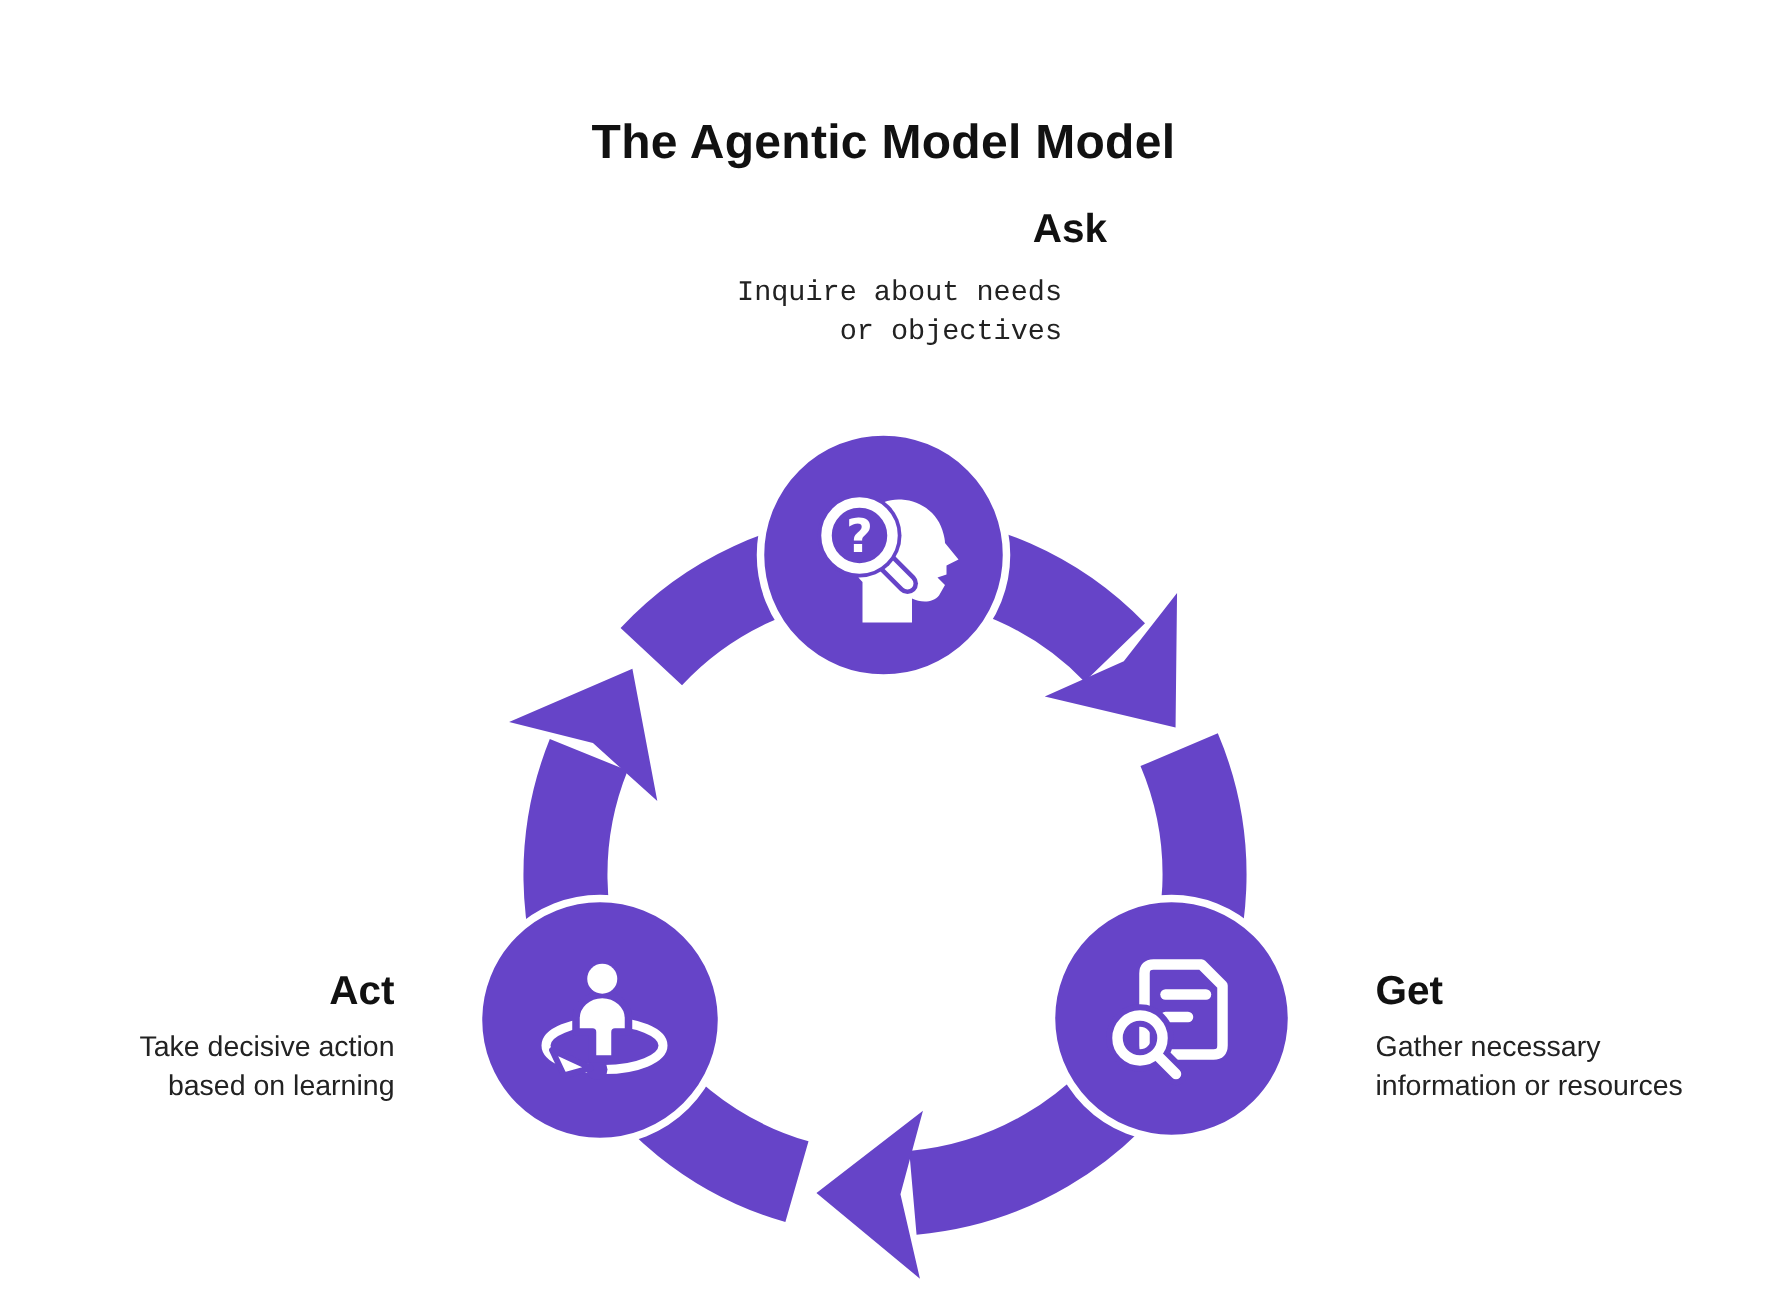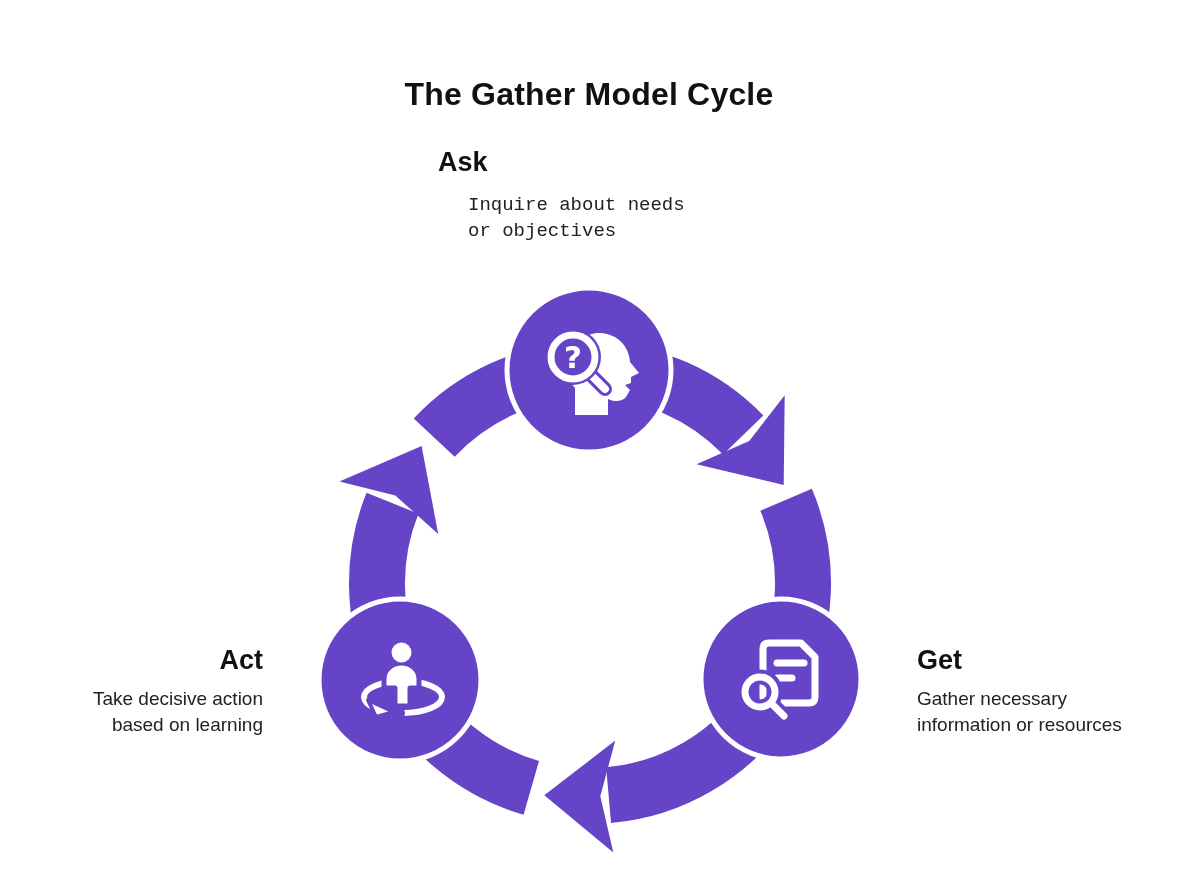--- a/index.html
+++ b/index.html
@@ -8,37 +8,37 @@
   body { font-family:"Liberation Sans","DejaVu Sans",sans-serif; position:relative; }
   .canvas { position:absolute; inset:0; }
   svg.cycle { position:absolute; left:0; top:0; }
   .page-title{
     position:absolute; left:0; top:76px; width:1178px;
     text-align:center; font-size:32px; font-weight:700; color:var(--heading);
     letter-spacing:0.2px;
   }
   .label-block h2{ font-size:27px; font-weight:700; color:var(--heading); }
   .label-block p{ font-size:19px; line-height:26px; color:var(--body); font-weight:400; }
-  .lb-ask{ position:absolute; left:438px; top:147px; width:300px; text-align:left; }
+  .lb-ask{ position:absolute; left:438px; top:137px; width:300px; text-align:right; }
   .lb-ask p{ width:240px; margin:14px auto 0 auto;font-family:Liberation Mono, monospace; }
   .lb-act{ position:absolute; right:915px; top:645px; width:230px; text-align:right; }
   .lb-act p{ width:195px; margin:10px 0 0 auto; }
   .lb-get{ position:absolute; left:917px; top:645px; width:250px; text-align:left; }
   .lb-get p{ width:235px; margin:10px 0 0 0; }
   
   .acc-f{ fill:var(--accent); } .acc-s{ stroke:var(--accent); }
   .w-f{ fill:#ffffff; } .w-s{ stroke:#ffffff; }
   .nofill{ fill:none; }
 </style>
 </head>
 <body>
 
 <div class="canvas">
 
-  <h1 class="page-title">The Gather Model Cycle</h1>
+  <h1 class="page-title">The Agentic Model Model</h1>
 
   <div class="label-block lb-ask">
     <h2>Ask</h2>
     <p>Inquire about needs or objectives</p>
   </div>
 
   <div class="label-block lb-act">
     <h2>Act</h2>
     <p>Take decisive action based on learning</p>
   </div>

